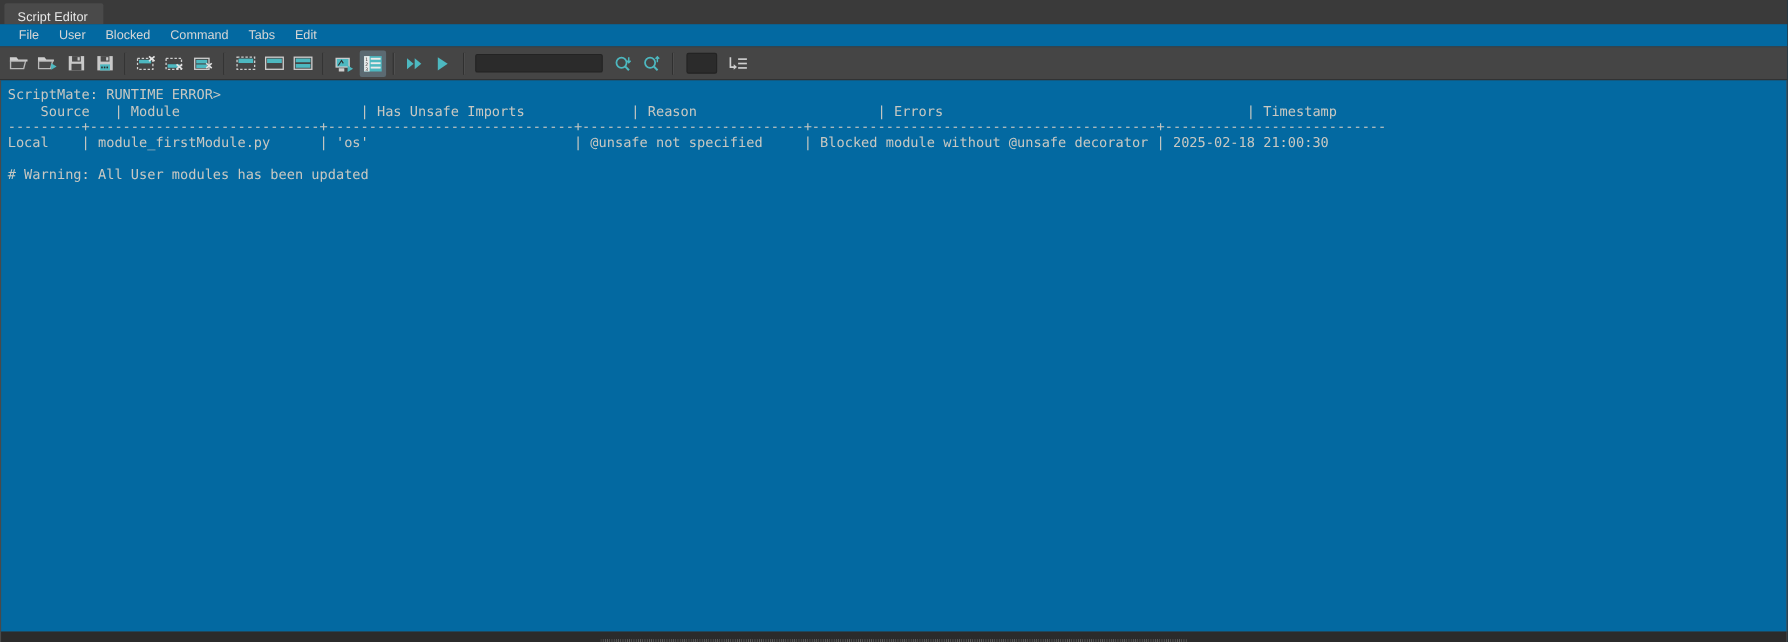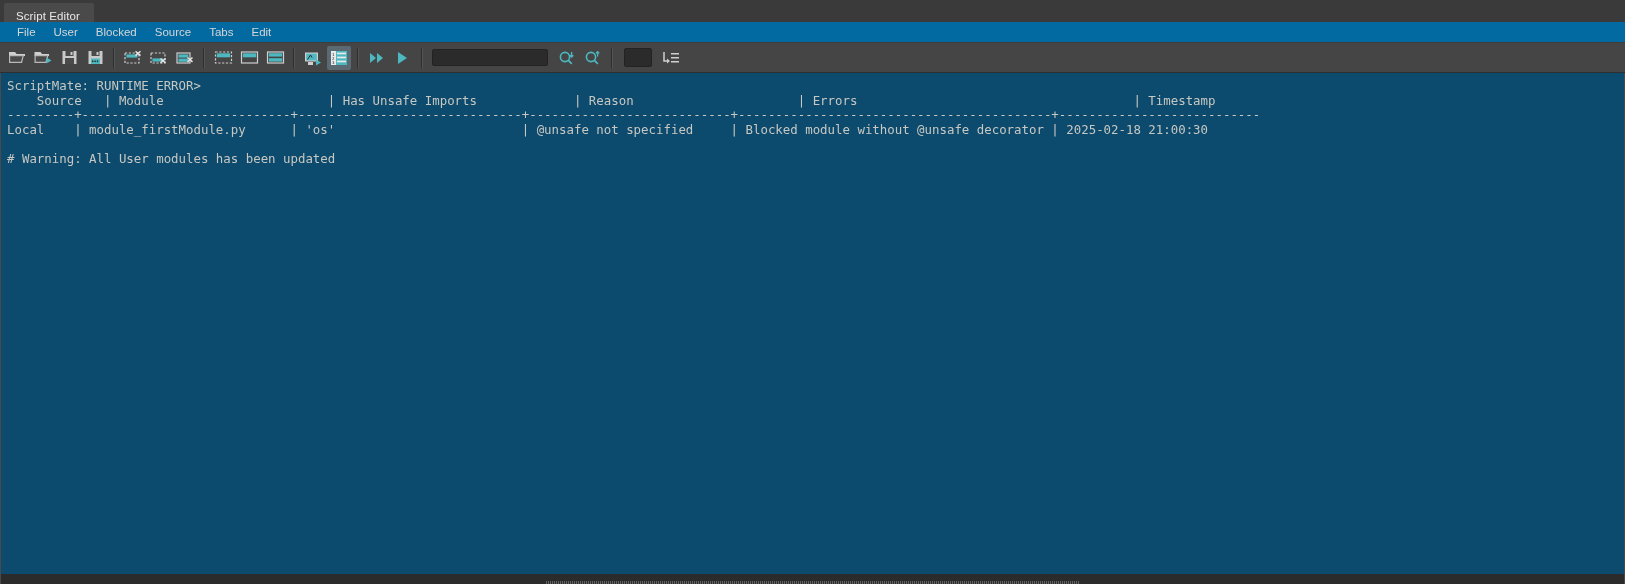--- a/index.html
+++ b/index.html
@@ -116,21 +116,21 @@
     height: 17px;
     background: #2b2b2b;
     border: 1px solid #232323;
     border-radius: 2px;
     margin: 0 6px;
   }
 
   
   .output-pane {
     flex: 1;
-    background: #0c4a6e;
+    background: #0369a1;
     border-left: 1px solid #4a4a4a;
     border-right: 1px solid #4a4a4a;
     position: relative;
     overflow: hidden;
     padding: 6px 0 0 6px;
     box-sizing: border-box;
   }
   .console {
     font-family: "DejaVu Sans Mono", "Liberation Mono", monospace;
     font-size: 12.4px;
@@ -171,21 +171,21 @@
   <div class="titlebar">
     <div class="window-tab">
       <span>Script Editor</span>
     </div>
   </div>
 
   <div class="menubar">
     <div class="menu-item">File</div>
     <div class="menu-item">User</div>
     <div class="menu-item">Blocked</div>
-    <div class="menu-item">Source</div>
+    <div class="menu-item">Command</div>
     <div class="menu-item">Tabs</div>
     <div class="menu-item">Edit</div>
   </div>
 
   <div class="toolbar">
 
     <div class="tb-btn">
       <svg width="19" height="17" viewBox="0 0 19 17">
         <path d="M1 3h6l1.6 2H17v2H1z" fill="#cfcfcf"></path>
         <path d="M1 6h15l-2 8H1z" fill="#b9b9b9"></path>

